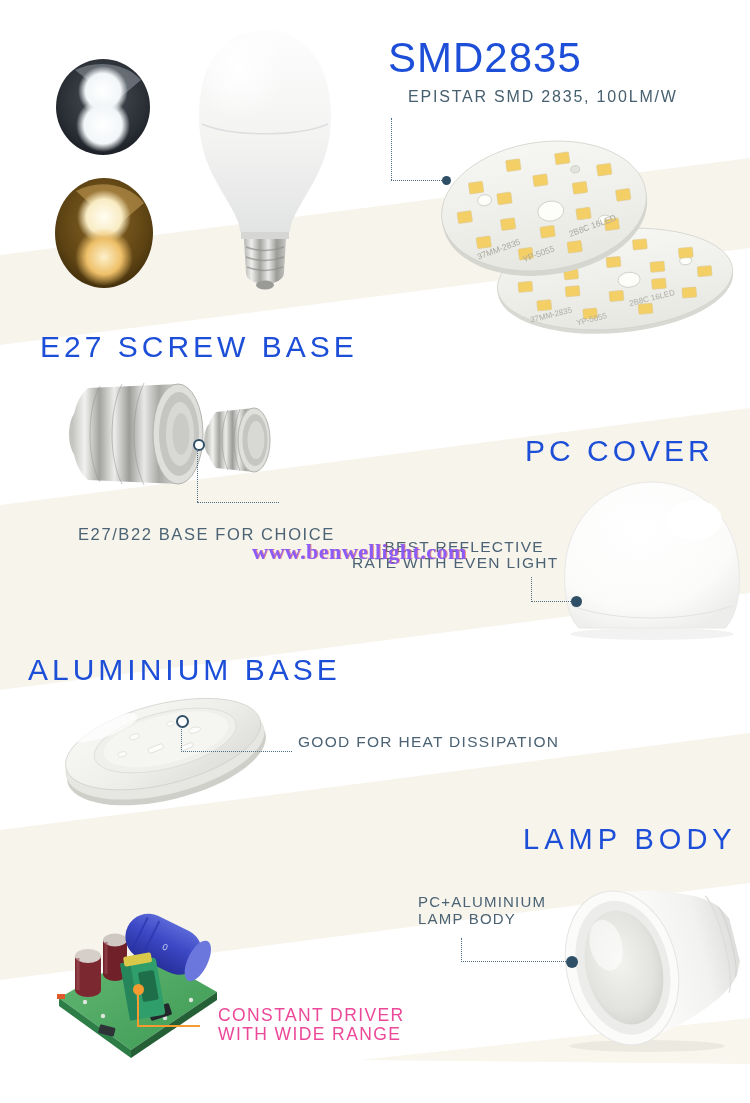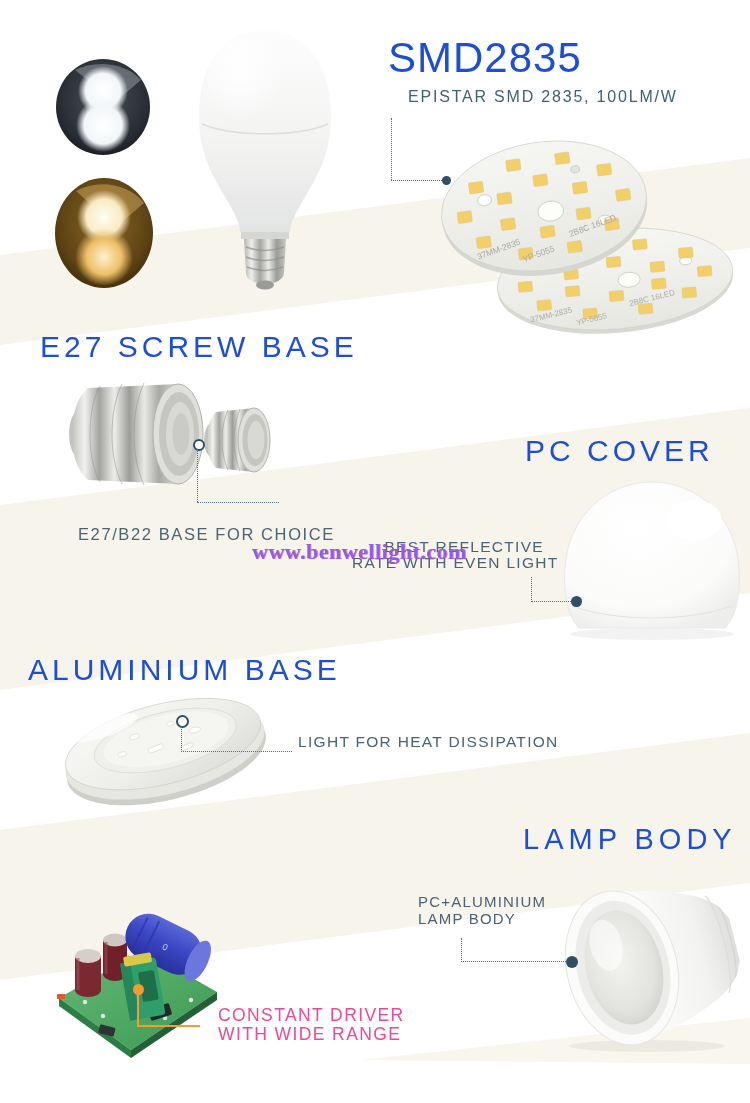--- a/index.html
+++ b/index.html
@@ -297,21 +297,21 @@
       <rect x="132" y="72" width="13" height="4.5" rx="2.2" fill="#fdfdfb" stroke="#cfcfca" stroke-width="0.5" transform="rotate(-8 138 74)"></rect>
       <ellipse cx="74" cy="66" rx="4.5" ry="2.4" fill="#fdfdfb" stroke="#cfcfca" stroke-width="0.5"></ellipse>
       <ellipse cx="64" cy="36" rx="34" ry="9" fill="#ffffff" opacity="0.7" transform="rotate(-6 64 36)"></ellipse>
     </g>
   </svg>
 
   <div class="dot" style="left:176px;top:715px;width:9px;height:9px;background:#ffffff;border:2.5px solid #2e4f66;"></div>
   <div class="vdot" style="left:180.5px;top:726px;height:26px;"></div>
   <div class="hdot" style="left:181px;top:751px;width:111px;"></div>
   <div class="caption cap-alu">
-    <div>LIGHT FOR HEAT DISSIPATION</div>
+    <div>GOOD FOR HEAT DISSIPATION</div>
   </div>
 
   <div class="title t-lamp">LAMP BODY</div>
   <div class="caption cap-lamp">
     <div>PC+ALUMINIUM</div>
     <div>LAMP BODY</div>
   </div>
 
   <svg class="abs" style="left:542px;top:880px;" width="210" height="175" viewBox="0 0 210 175">
     <defs>

